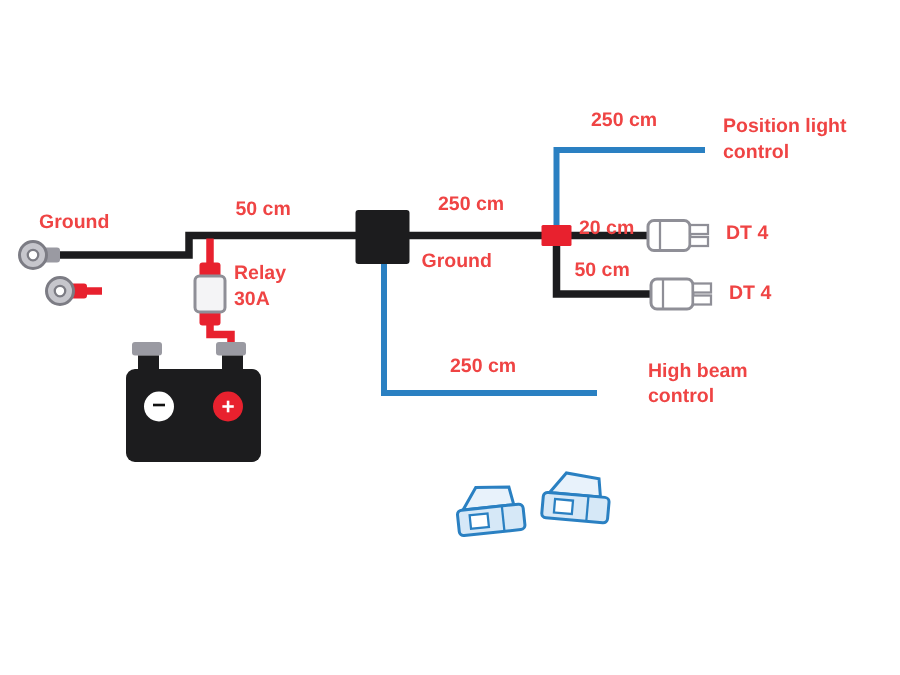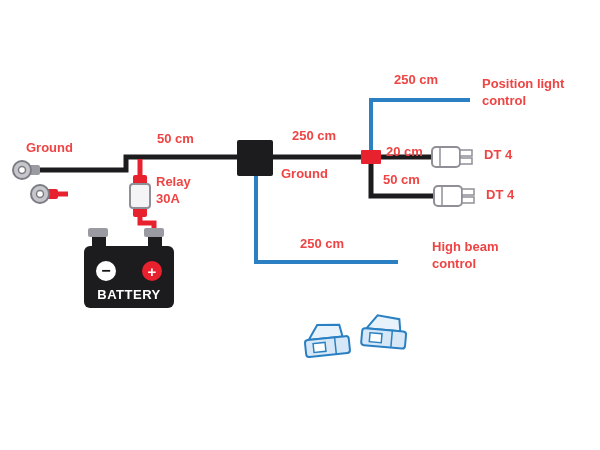--- a/index.html
+++ b/index.html
@@ -126,17 +126,16 @@
   <div class="lbl" style="left:292px;top:128px;">250 cm</div>
   <div class="lbl" style="left:394px;top:72px;">250 cm</div>
   <div class="lbl wrap" style="left:482px;top:76px;width:108px;">Position light control</div>
   <div class="lbl" style="left:386px;top:144px;">20 cm</div>
   <div class="lbl" style="left:484px;top:147px;">DT 4</div>
   <div class="lbl" style="left:383px;top:172px;">50 cm</div>
   <div class="lbl" style="left:486px;top:187px;">DT 4</div>
   <div class="lbl" style="left:300px;top:236px;">250 cm</div>
   <div class="lbl wrap" style="left:404px;top:239px;width:92px;margin-left:28px;">High beam control</div>
 
-  <div class="battery-text">BATTERY</div>
   <span class="term-sign term-minus">−</span>
   <span class="term-sign term-plus">+</span>
 
 </div>
 
 </body></html>

